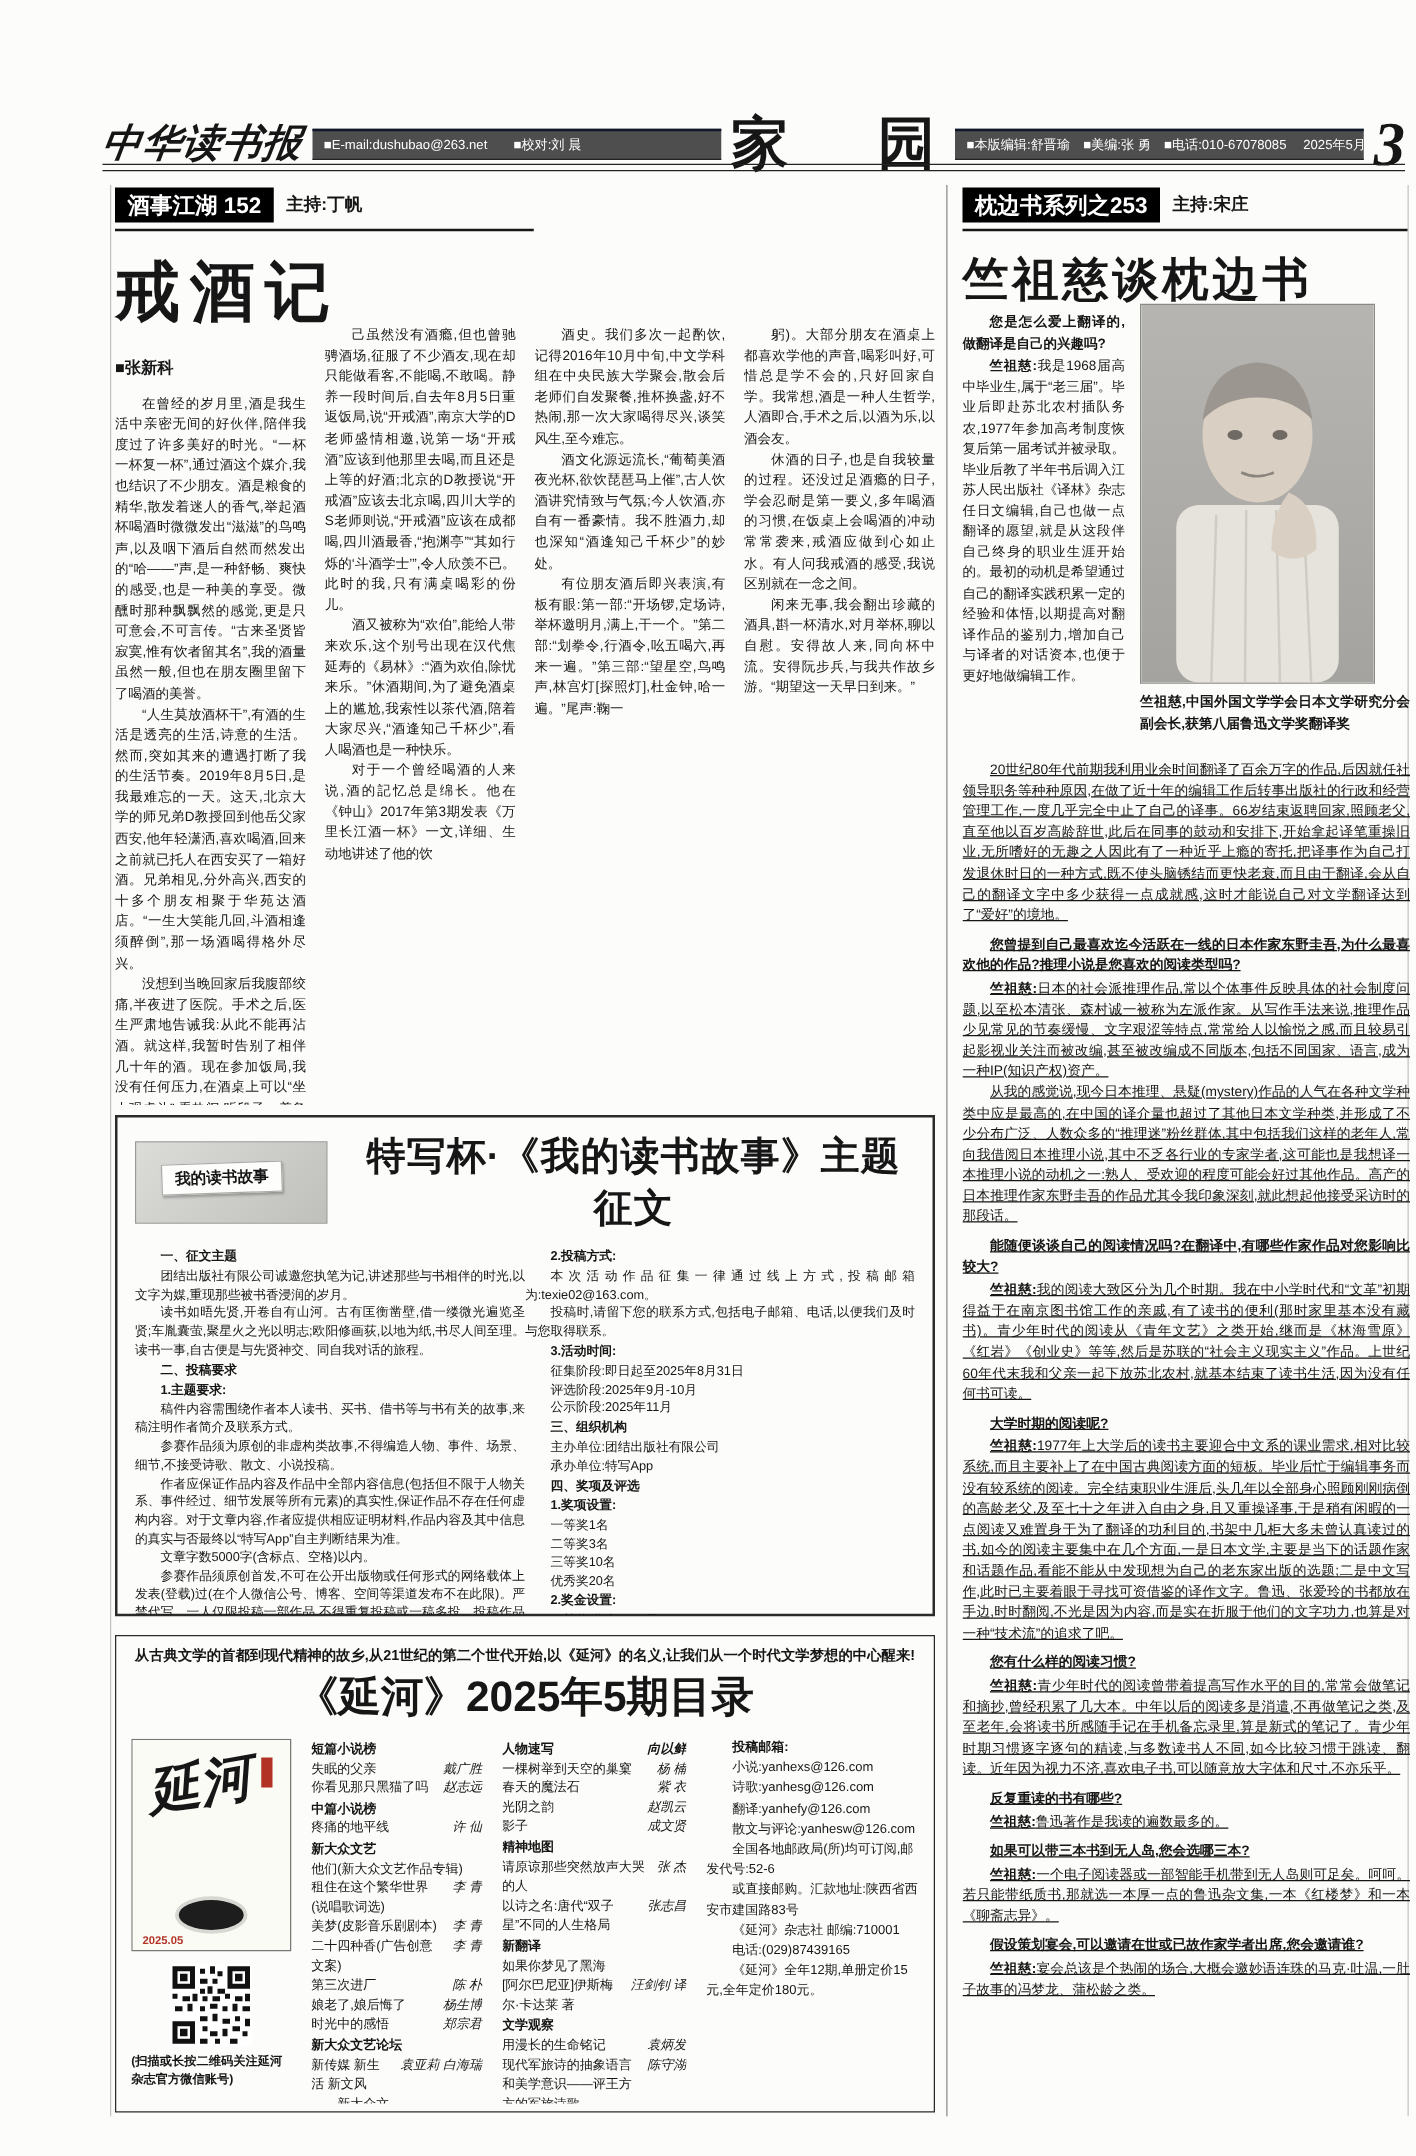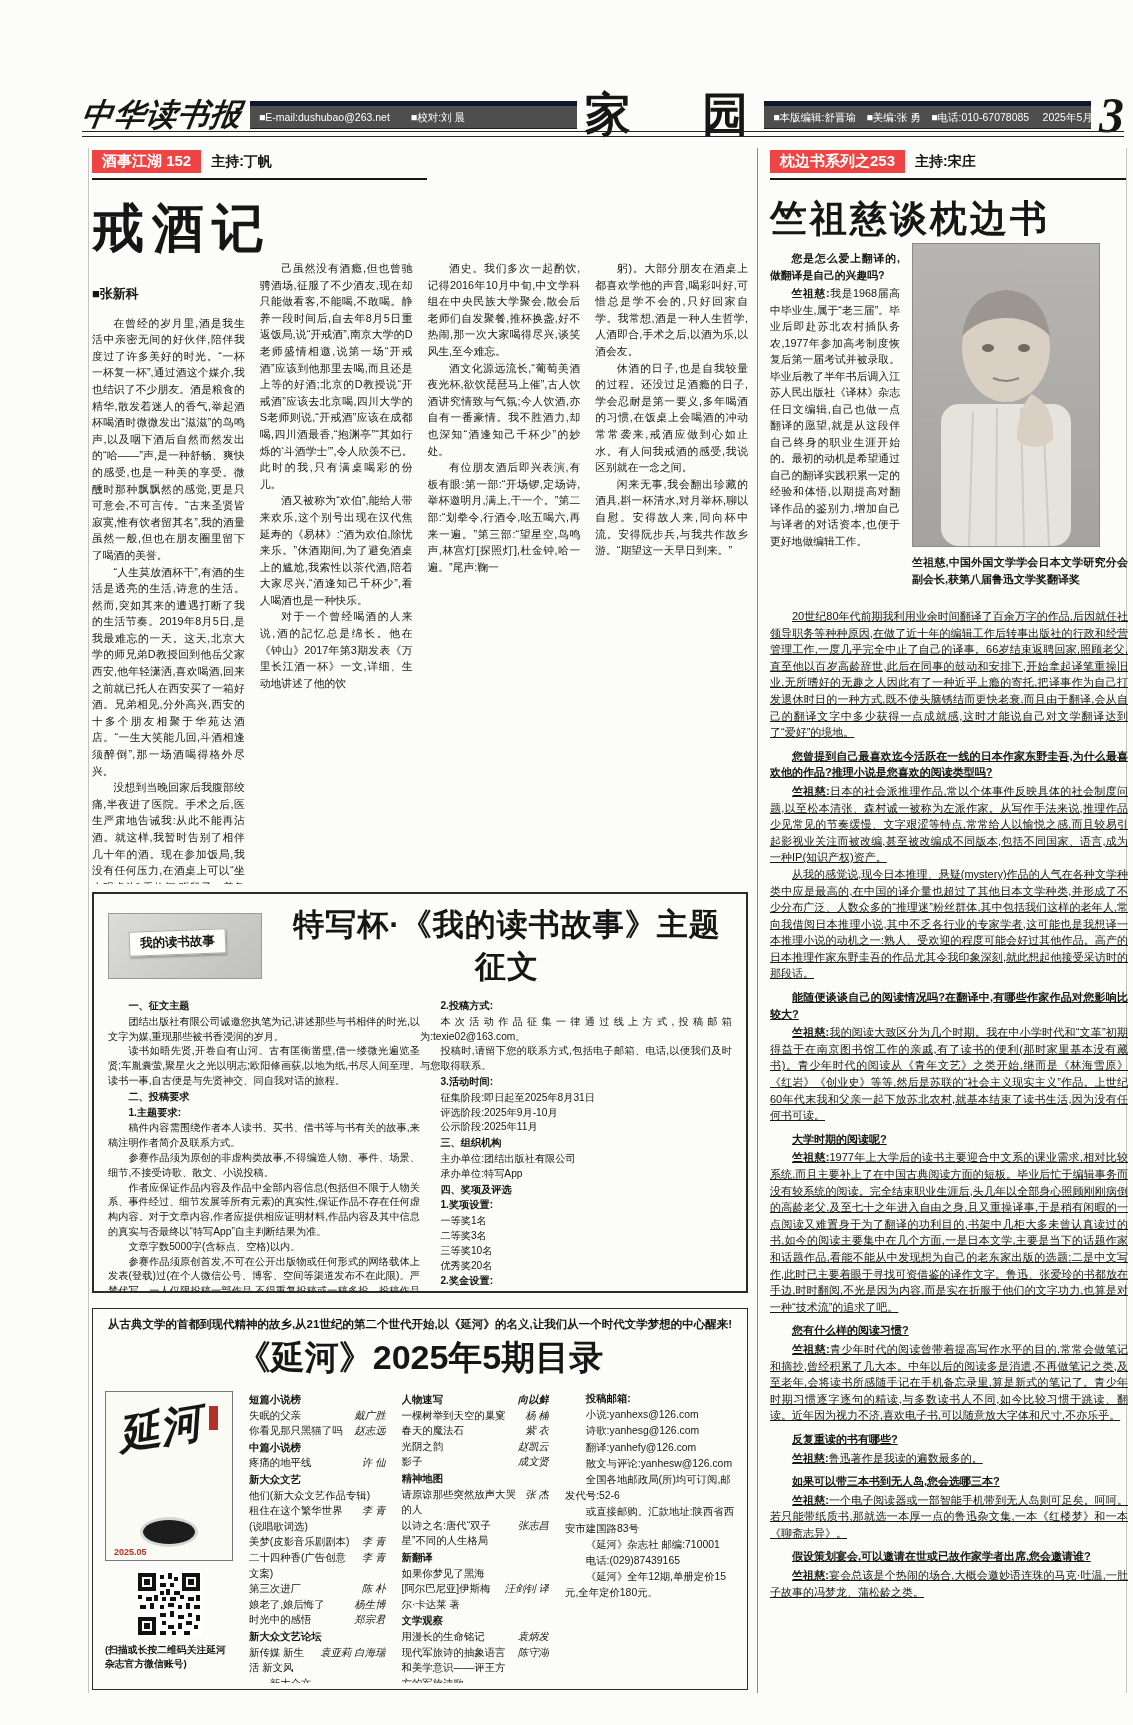--- a/index.html
+++ b/index.html
@@ -3,31 +3,31 @@
 <meta charset="utf-8">
 <style>
   html,body{margin:0;padding:0;background:#e9e9e7;}
   .page{position:relative;width:1133px;height:1725px;background:#fcfcfa;margin:0 auto;
         font-family:"Liberation Sans","DejaVu Sans",sans-serif;color:#161616;overflow:hidden;}
   
   .hdr{position:absolute;left:82px;top:84px;width:1042px;display:flex;align-items:center;gap:8px;}
   .masthead{font-family:"Liberation Serif","DejaVu Serif",serif;font-weight:900;font-style:italic;
             font-size:31px;letter-spacing:1px;transform:skewX(-8deg);white-space:nowrap;}
   .hbar{height:22px;background:#4e4e4e;color:#fff;font-size:10.5px;line-height:22px;
-        padding:0 9px;white-space:nowrap;overflow:hidden;flex:1;border-top:5px solid #0f172a;border-bottom:1px solid #222;}
+        padding:0 9px;white-space:nowrap;overflow:hidden;flex:1;border-top:2px solid #0f172a;border-bottom:1px solid #222;}
   .sec-title{font-family:"Liberation Serif","DejaVu Serif",serif;font-weight:700;font-size:46px;
              letter-spacing:30px;margin-right:-22px;white-space:nowrap;}
   .pageno{font-family:"Liberation Serif","DejaVu Serif",serif;font-weight:900;font-style:italic;font-size:50px;line-height:1;}
   .hdr-rule{position:absolute;left:82px;top:131px;width:1042px;height:4px;
             border-top:1.5px solid #222;border-bottom:1px solid #222;}
   .edge{position:absolute;top:148px;height:1545px;border-left:1px solid #c4c4c0;}
   .vdiv{position:absolute;left:757px;top:148px;height:1545px;border-left:1px solid #8a8a86;}
   
   .kicker-row{display:flex;align-items:center;gap:10px;border-bottom:2px solid #161616;padding-bottom:5px;}
-  .kicker-badge{background:#ef4444;color:#fff;font-weight:700;font-size:15px;padding:2px 10px;white-space:nowrap;text-align:right;}
+  .kicker-badge{background:#000000;color:#fff;font-weight:700;font-size:18px;padding:2px 10px;white-space:nowrap;text-align:right;}
   .kicker-host{font-weight:700;font-size:14px;white-space:nowrap;}
   #la-head{position:absolute;left:92px;top:150px;width:335px;}
   .la-title{font-size:52px;font-weight:900;letter-spacing:8px;margin-top:14px;}
   #ra-head{position:absolute;left:770px;top:150px;width:356px;}
   .ra-title{font-size:37px;font-weight:900;letter-spacing:3px;margin-top:14px;}
   
   #la-cols{position:absolute;left:92px;top:260px;width:656px;height:624px;display:flex;gap:15px;overflow:hidden;}
   .la-col{flex:1;font-size:10.8px;line-height:16.6px;text-align:justify;overflow:hidden;}
   .la-col.first{padding-top:26px;}
   .la-author{font-weight:900;font-size:13px;margin:0 0 12px 0;}

